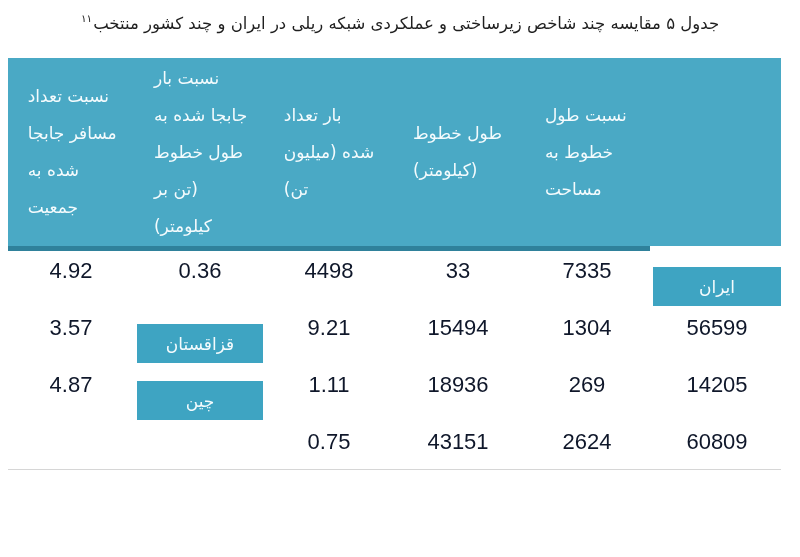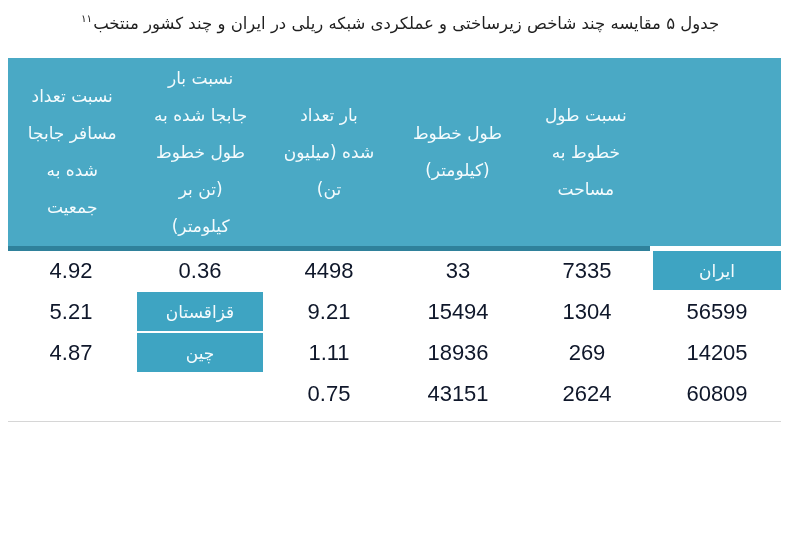--- a/index.html
+++ b/index.html
@@ -40,21 +40,21 @@
   .thead {
     display: grid;
     grid-template-columns: 131px repeat(5, 1fr);
     height: 188px;
     background: #4aa9c5;
   }
   .thead .hcell {
     display: flex;
     align-items: center;
     justify-content: center;
-    text-align: center;
+    text-align: left;
     color: #f4fbfd;
     font-size: 17px;
     line-height: 37px;
     white-space: pre-line;
     padding: 0 6px;
   }
   .hrule {
     display: grid;
     grid-template-columns: 131px 1fr;
     height: 5px;
@@ -77,20 +77,21 @@
   }
   .cell.num {
     font-family: "Liberation Sans", sans-serif;
     font-size: 22px;
     color: #0f172a;
   }
   .cell.country {
     background: #3ea4c2;
     color: #f4fbfd;
     font-size: 17px;
+    margin-top: 16px;
   }
   .bottom-line {
     height: 1px;
     background: #d6d6d6;
     margin-top: 8px;
   }
 </style>
 </head>
 <body>
 
@@ -134,21 +135,21 @@
       <div class="cell num row-odd">4498</div>
       <div class="cell num row-odd">0.36</div>
 
       <div class="cell num row-even">4.92</div>
       <div class="cell num row-even">56599</div>
       <div class="cell num row-even">1304</div>
       <div class="cell num row-even">15494</div>
       <div class="cell num row-even">9.21</div>
 
       <div class="cell country row-odd">قزاقستان</div>
-      <div class="cell num row-odd">5.21</div>
+      <div class="cell num row-odd">3.57</div>
       <div class="cell num row-odd">14205</div>
       <div class="cell num row-odd">269</div>
       <div class="cell num row-odd">18936</div>
       <div class="cell num row-odd">1.11</div>
 
       <div class="cell country row-even">چین</div>
       <div class="cell num row-even">4.87</div>
       <div class="cell num row-even">60809</div>
       <div class="cell num row-even">2624</div>
       <div class="cell num row-even">43151</div>

